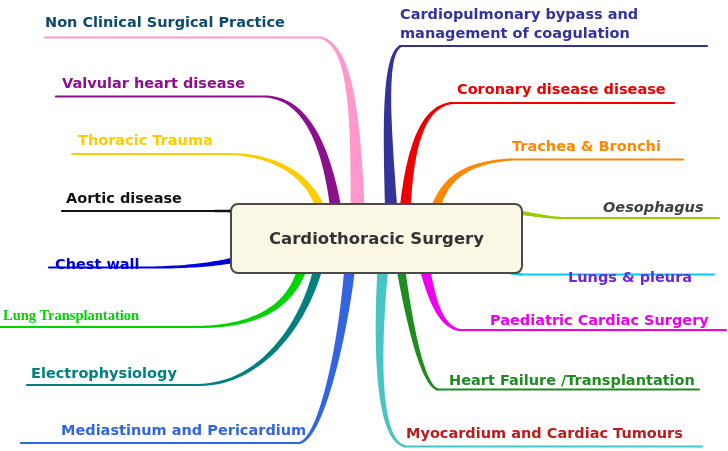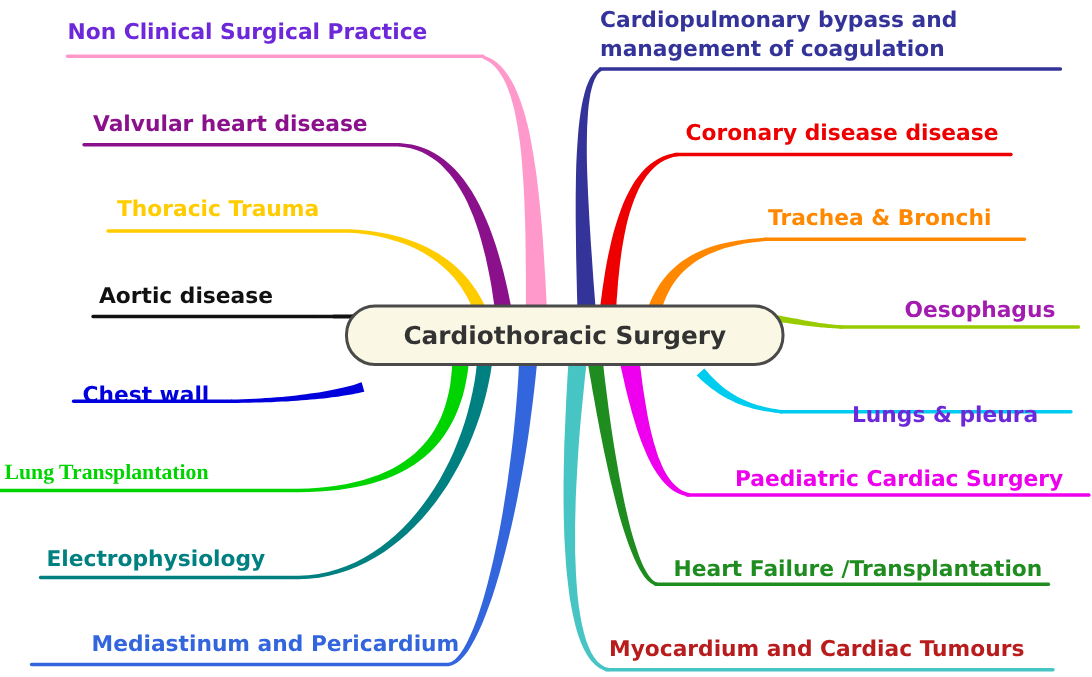--- a/index.html
+++ b/index.html
@@ -15,23 +15,23 @@
     position:absolute;
     font-weight:bold;
     font-size:14.5px;
     line-height:19px;
     white-space:pre-line;
     letter-spacing:0px;
   }
   #central-topic{
     position:absolute;
     left:230px;top:203px;
-    width:293px;height:41px;
+    width:293px;height:71px;
     box-sizing:border-box;
-    border-radius:20px;
+    border-radius:8px;
     display:flex;align-items:center;justify-content:center;
     font-weight:bold;
     font-size:16.5px;
     border:2px solid #4a4a4a;
   }
 </style>
 </head>
 <body>
 
 <div id="stage" style="background: rgb(255, 255, 255);">
@@ -64,33 +64,33 @@
       <path d="M520,274.5L714,274.5" stroke="#00CCF0" stroke-width="2.2" stroke-linecap="round" fill="none"></path>
       <path d="M413.6,243.1L414.6,247.8L415.7,252.5L416.7,257.1L417.8,261.6L418.9,266.1L420.1,270.4L421.2,274.6L422.4,278.7L423.6,282.7L424.8,286.6L426.1,290.4L427.4,294.0L428.8,297.5L430.2,300.9L431.6,304.1L433.1,307.2L434.6,310.1L436.2,312.9L437.9,315.5L439.6,317.9L441.3,320.1L443.1,322.2L445.0,324.0L446.9,325.7L448.9,327.1L451.0,328.3L453.1,329.4L455.3,330.2L457.6,330.7L459.9,331.1L460.1,328.9L458.1,328.4L456.2,327.7L454.4,326.8L452.6,325.7L451.0,324.4L449.4,322.9L447.9,321.3L446.4,319.4L445.0,317.4L443.7,315.2L442.4,312.8L441.2,310.2L440.1,307.5L438.9,304.7L437.9,301.6L436.9,298.4L435.9,295.1L435.0,291.7L434.1,288.1L433.2,284.3L432.4,280.5L431.6,276.5L430.9,272.4L430.2,268.2L429.5,263.9L428.8,259.5L428.2,255.0L427.6,250.4L427.0,245.7L426.4,240.9Z" fill="#EE00EE"></path>
       <path d="M458,330L726,330" stroke="#EE00EE" stroke-width="2.2" stroke-linecap="round" fill="none"></path>
       <path d="M392.0,242.7L393.0,248.6L394.1,254.6L395.1,260.8L396.3,267.1L397.4,273.5L398.6,279.9L399.8,286.4L401.1,292.9L402.4,299.4L403.8,305.9L405.2,312.3L406.6,318.6L408.1,324.8L409.6,330.9L411.1,336.8L412.6,342.6L414.2,348.1L415.8,353.4L417.5,358.5L419.2,363.3L420.9,367.7L422.6,371.9L424.4,375.7L426.2,379.1L428.0,382.2L429.8,384.8L431.7,387.0L433.7,388.7L435.7,389.9L437.8,390.6L438.2,388.4L436.7,387.8L435.2,386.8L433.7,385.2L432.1,383.1L430.6,380.6L429.0,377.6L427.5,374.3L426.0,370.5L424.6,366.4L423.1,361.9L421.7,357.2L420.3,352.1L419.0,346.8L417.7,341.3L416.4,335.5L415.2,329.6L414.0,323.5L412.8,317.3L411.7,311.0L410.6,304.6L409.5,298.1L408.5,291.6L407.5,285.1L406.6,278.6L405.7,272.2L404.9,265.8L404.1,259.5L403.3,253.3L402.6,247.2L402.0,241.3Z" fill="#1E8C1E"></path>
       <path d="M437,389.5L699,389.5" stroke="#1E8C1E" stroke-width="2.2" stroke-linecap="round" fill="none"></path>
       <path d="M379.0,241.5L378.4,250.4L377.9,259.4L377.4,268.6L377.0,277.8L376.6,287.1L376.2,296.4L376.0,305.6L375.8,314.9L375.7,324.0L375.7,333.1L375.8,342.0L376.0,350.7L376.3,359.3L376.8,367.6L377.3,375.7L378.0,383.6L378.9,391.1L379.8,398.3L381.0,405.1L382.3,411.5L383.7,417.5L385.3,423.0L387.2,428.1L389.2,432.7L391.4,436.7L393.8,440.2L396.5,443.0L399.4,445.3L402.5,446.8L405.8,447.6L406.2,445.4L403.3,444.6L400.8,443.2L398.4,441.1L396.2,438.4L394.2,435.1L392.4,431.2L390.7,426.8L389.3,421.9L388.0,416.5L386.9,410.6L385.9,404.3L385.1,397.6L384.5,390.5L384.0,383.1L383.7,375.4L383.4,367.4L383.4,359.1L383.4,350.7L383.6,342.0L383.8,333.2L384.2,324.2L384.7,315.2L385.2,306.1L385.8,296.9L386.5,287.7L387.3,278.5L388.2,269.4L389.1,260.3L390.0,251.4L391.0,242.5Z" fill="#47C4C4"></path>
       <path d="M404,446.5L702,446.5" stroke="#47C4C4" stroke-width="2.2" stroke-linecap="round" fill="none"></path>
     </svg>
 
   <div id="labels">
-      <div class="topic-label" style="left: 45px; top: 13px; color: #6d28d9;">Non Clinical Surgical Practice</div>
+      <div class="topic-label" style="left: 45px; top: 13px; color: #0c4a6e;">Non Clinical Surgical Practice</div>
       <div class="topic-label" style="left: 62px; top: 74px; color: rgb(139, 16, 139);">Valvular heart disease</div>
       <div class="topic-label" style="left: 78px; top: 131px; color: rgb(255, 204, 0);">Thoracic Trauma</div>
       <div class="topic-label" style="left: 66px; top: 189px; color: rgb(17, 17, 17);">Aortic disease</div>
       <div class="topic-label" style="left: 55px; top: 255px; color: rgb(0, 0, 221);">Chest wall</div>
       <div class="topic-label" style="left: 3px; top: 306px; color: rgb(0, 212, 0); font-family: Liberation Serif, serif;">Lung Transplantation</div>
       <div class="topic-label" style="left: 31px; top: 364px; color: rgb(0, 128, 128);">Electrophysiology</div>
       <div class="topic-label" style="left: 27px; top: 421px; color: rgb(51, 102, 221); margin-left: 34px;">Mediastinum and Pericardium</div>
       <div class="topic-label" style="left: 400px; top: 5px; color: rgb(51, 51, 153);">Cardiopulmonary bypass and
 management of coagulation</div>
       <div class="topic-label" style="left: 457px; top: 80px; color: rgb(238, 0, 0);">Coronary disease disease</div>
       <div class="topic-label" style="left: 512px; top: 137px; color: rgb(255, 136, 0);">Trachea &amp; Bronchi</div>
-      <div class="topic-label" style="left: 603px; top: 198px; color: #a21caf;">Oesophagus</div>
+      <div class="topic-label" style="left: 603px; top: 198px; color: #404040; font-style: italic;">Oesophagus</div>
       <div class="topic-label" style="left: 568px; top: 268px; color: #6d28d9; text-align: center;">Lungs &amp; pleura</div>
       <div class="topic-label" style="left: 490px; top: 311px; color: rgb(238, 0, 238);">Paediatric Cardiac Surgery</div>
       <div class="topic-label" style="left: 437px; top: 371px; color: rgb(30, 140, 30); margin-left: 12px;">Heart Failure /Transplantation</div>
       <div class="topic-label" style="left: 406px; top: 424px; color: #b91c1c;">Myocardium and Cardiac Tumours</div>
     </div>
 
   <div id="central-topic" style="background: rgb(250, 248, 228); border-color: rgb(74, 74, 74); color: rgb(51, 51, 51);">
     <span>Cardiothoracic Surgery</span>
   </div>
 </div>

